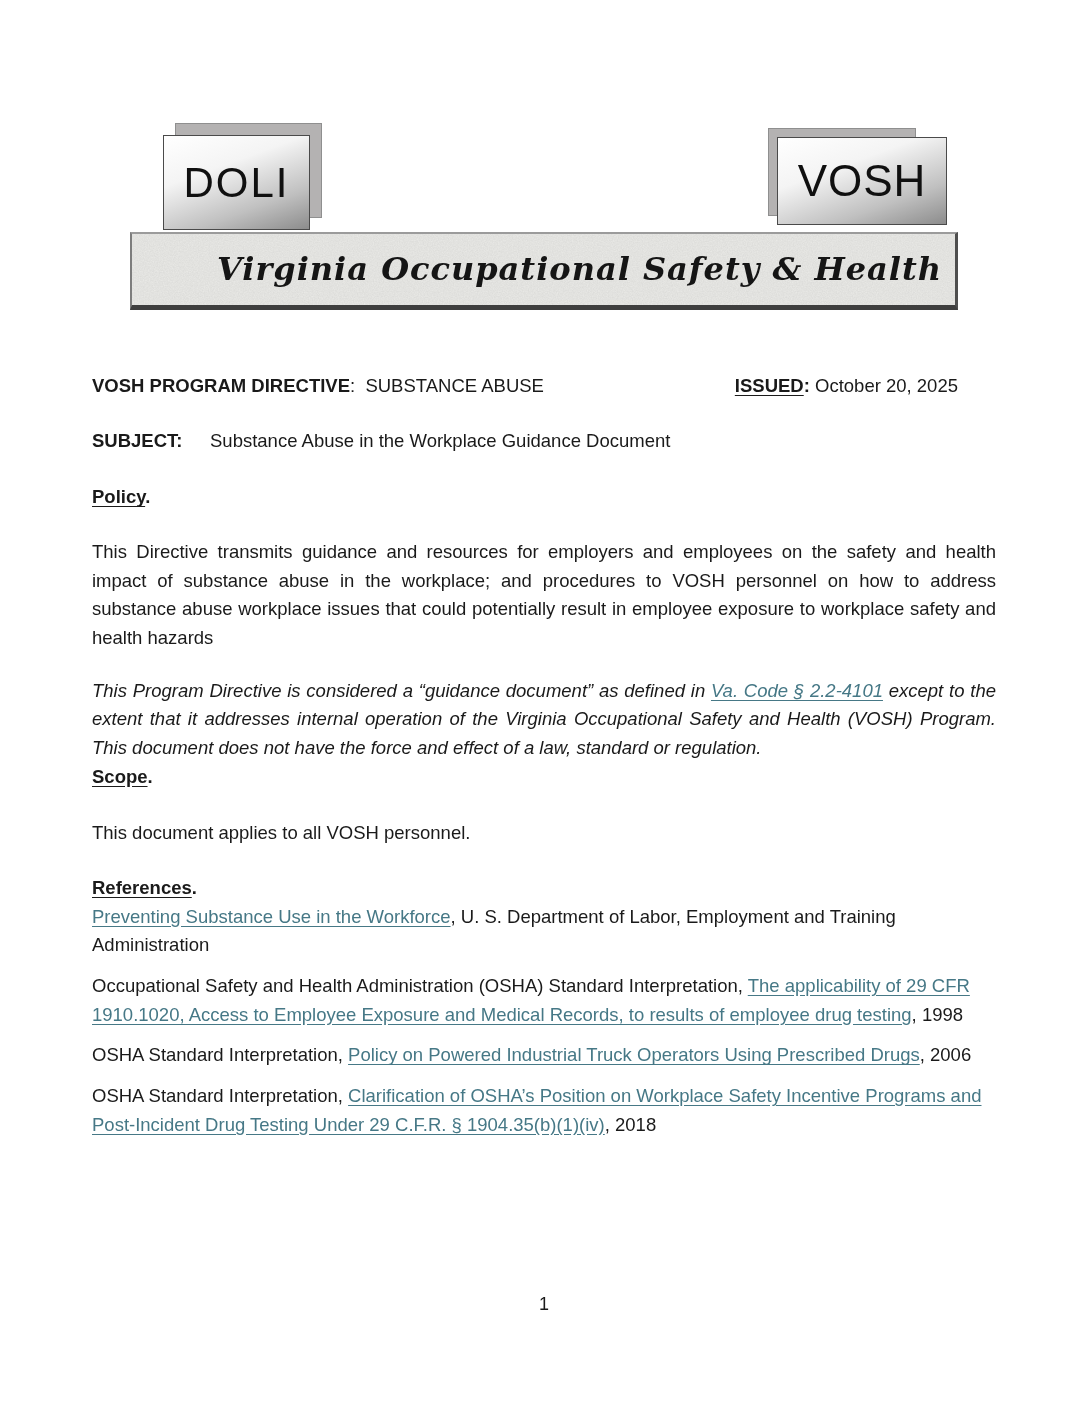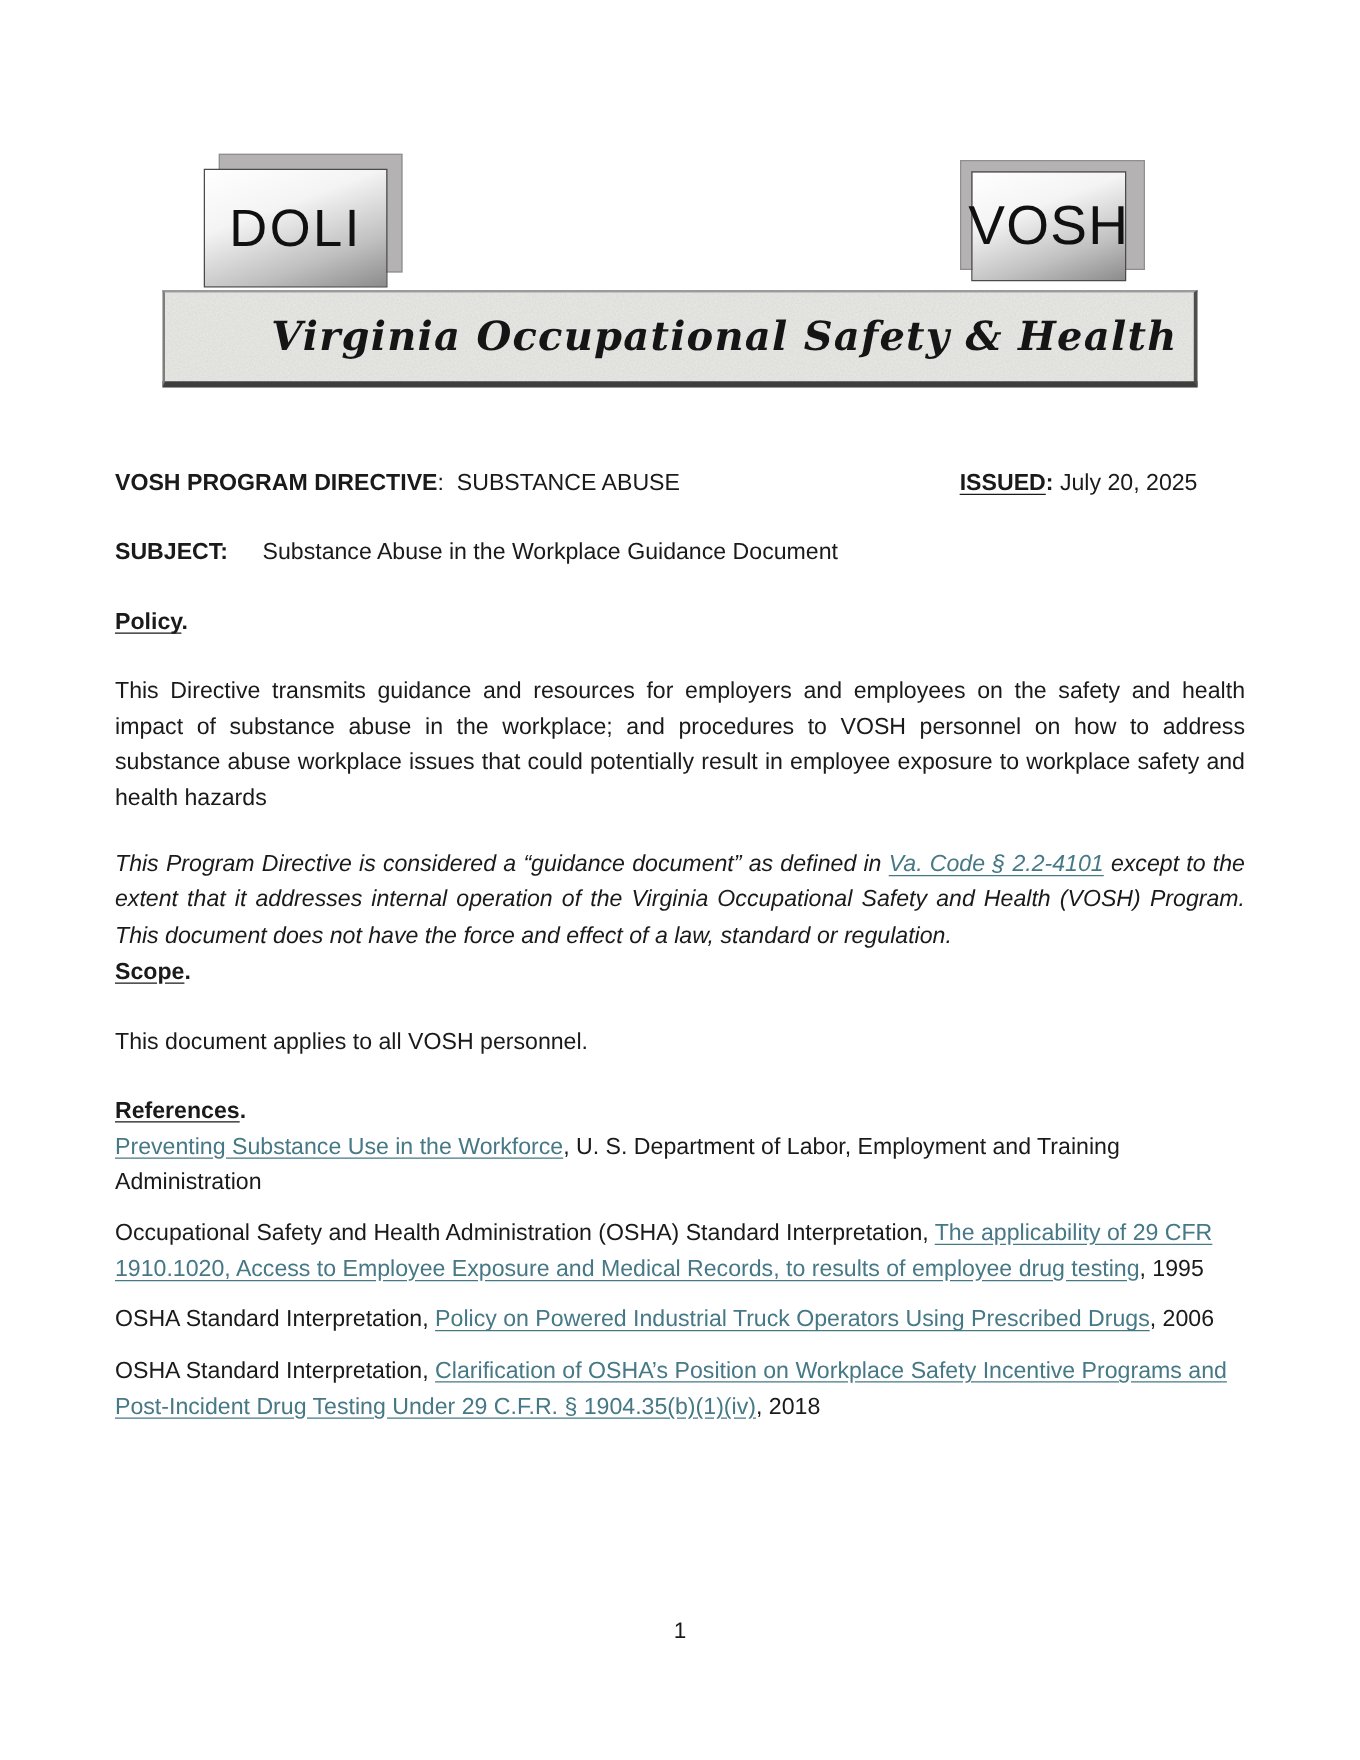--- a/index.html
+++ b/index.html
@@ -28,21 +28,21 @@
     position: absolute;
     display: flex;
     align-items: center;
     justify-content: center;
     background: linear-gradient(160deg, #ffffff 0%, #f4f4f4 35%, #c0c0c0 72%, #8c8c8c 100%);
     border: 1px solid #4a4a4a;
   }
   .doli-shadow { left: 175px; top: 123px; width: 147px; height: 95px; }
   .doli-main   { left: 163px; top: 135px; width: 147px; height: 95px; }
   .vosh-shadow { left: 768px; top: 128px; width: 148px; height: 88px; }
-  .vosh-main   { left: 777px; top: 137px; width: 124px; height: 88px; }
+  .vosh-main   { left: 777px; top: 137px; width: 170px; height: 88px; }
   .logo-text {
     font-size: 42px;
     letter-spacing: 2px;
     color: #101010;
     font-weight: normal;
   }
   .vosh-main .logo-text { font-size: 44px; letter-spacing: 1px; }
 
   
   .banner {
@@ -136,42 +136,42 @@
         <rect width="100%" height="100%" filter="url(#speckle)" opacity="0.35"></rect>
       </svg>
       <span class="banner-text">Virginia Occupational Safety &amp; Health</span>
     </div>
   </div>
 
   <div class="content">
 
     <div class="meta-row">
       <span class="meta-left"><span class="seg bold">VOSH PROGRAM DIRECTIVE</span><span class="seg plain">:  SUBSTANCE ABUSE</span></span>
-      <span class="meta-right"><span class="seg boldu">ISSUED</span><span class="seg bold">:</span><span class="seg plain"> July 20, 2025</span></span>
+      <span class="meta-right"><span class="seg boldu">ISSUED</span><span class="seg bold">:</span><span class="seg plain"> October 20, 2025</span></span>
     </div>
 
     <div class="subject-row">
       <span class="subject-label">SUBJECT:</span>
       <span class="subject-text">Substance Abuse in the Workplace Guidance Document</span>
     </div>
 
     <p class="hd hd-purpose"><span class="seg boldu">Policy</span><span class="seg bold">.</span></p>
 
     <p class="p-purpose">This Directive transmits guidance and resources for employers and employees on the safety and health impact of substance abuse in the workplace; and procedures to VOSH personnel on how to address substance abuse workplace issues that could potentially result in employee exposure to workplace safety and health hazards</p>
 
     <p class="p-note"><span class="seg plain">This Program Directive is considered a “guidance document” as defined in </span><a class="seg link" href="#">Va. Code § 2.2-4101</a><span class="seg plain"> except to the extent that it addresses internal operation of the Virginia Occupational Safety and Health (VOSH) Program. This document does not have the force and effect of a law, standard or regulation.</span></p>
 
     <p class="hd hd-scope"><span class="seg boldu">Scope</span><span class="seg bold">.</span></p>
 
     <p class="p-scope">This document applies to all VOSH personnel.</p>
 
     <p class="hd hd-refs"><span class="seg boldu">References</span><span class="seg bold">.</span></p>
 
     <p class="p-ref"><a class="seg link" href="#">Preventing Substance Use in the Workforce</a><span class="seg plain">, U. S. Department of Labor, Employment and Training Administration</span></p>
-    <p class="p-ref"><span class="seg plain">Occupational Safety and Health Administration (OSHA) Standard Interpretation, </span><a class="seg link" href="#">The applicability of 29 CFR 1910.1020, Access to Employee Exposure and Medical Records, to results of employee drug testing</a><span class="seg plain">, 1995</span></p>
+    <p class="p-ref"><span class="seg plain">Occupational Safety and Health Administration (OSHA) Standard Interpretation, </span><a class="seg link" href="#">The applicability of 29 CFR 1910.1020, Access to Employee Exposure and Medical Records, to results of employee drug testing</a><span class="seg plain">, 1998</span></p>
     <p class="p-ref"><span class="seg plain">OSHA Standard Interpretation, </span><a class="seg link" href="#">Policy on Powered Industrial Truck Operators Using Prescribed Drugs</a><span class="seg plain">, 2006</span></p>
     <p class="p-ref"><span class="seg plain">OSHA Standard Interpretation, </span><a class="seg link" href="#">Clarification of OSHA’s Position on Workplace Safety Incentive Programs and Post-Incident Drug Testing Under 29 C.F.R. § 1904.35(b)(1)(iv)</a><span class="seg plain">, 2018</span></p>
 
   </div>
 
   <div class="page-number">1</div>
 
 </div>
 
 </body></html>

